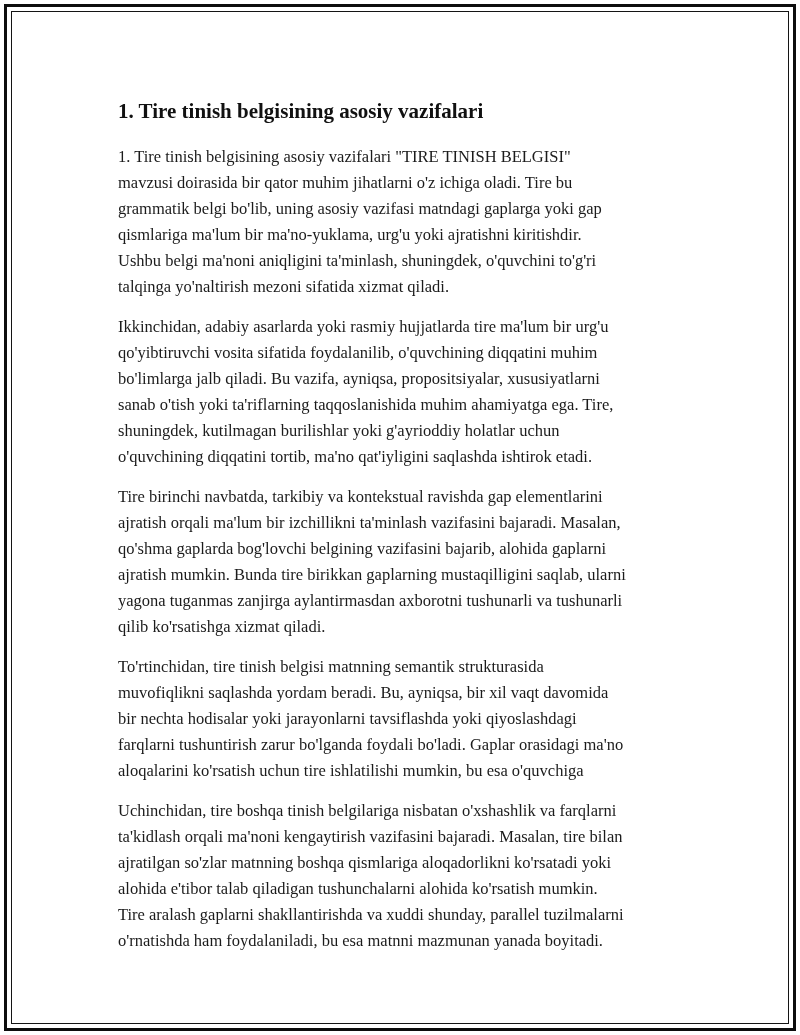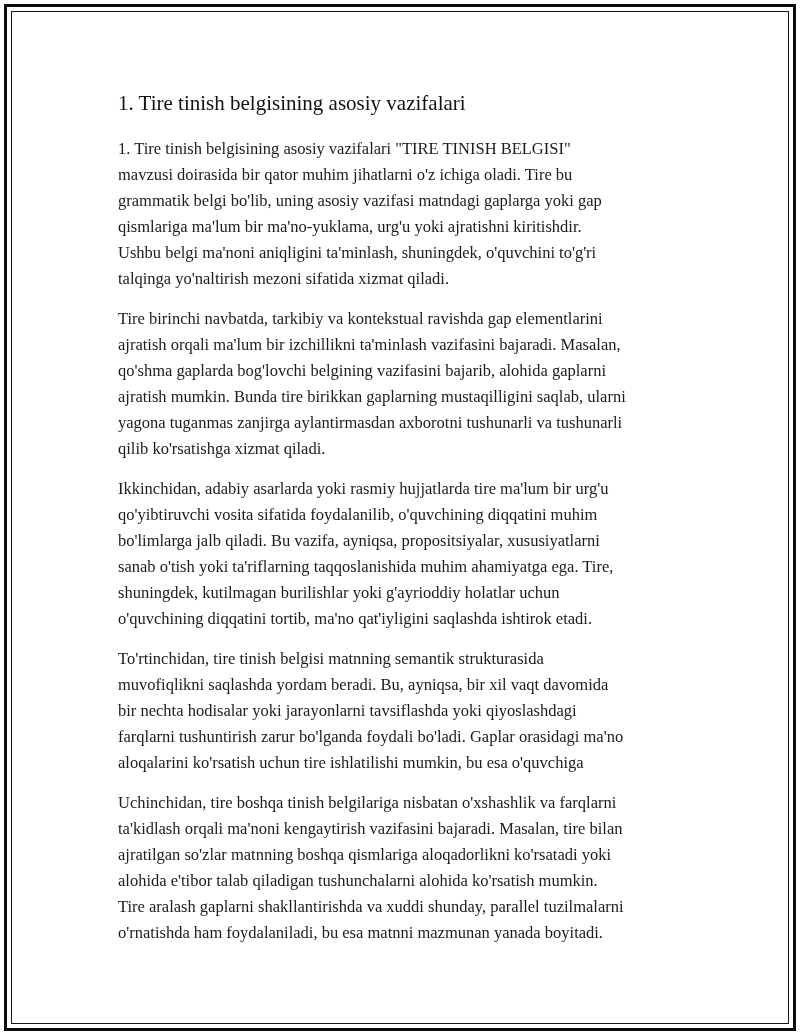--- a/index.html
+++ b/index.html
@@ -29,22 +29,22 @@
   .content {
     position: absolute;
     left: 118px;
     top: 90px;
     width: 600px;
     color: #1b1b1b;
   }
   .doc-title {
     font-size: 21px;
     line-height: 26px;
-    font-weight: normal;
-    margin: 0 0 20px 0;
+    font-weight: bold;
+    margin: 8px 0 20px 0;
     color: #111111;
   }
   p.body-paragraph {
     font-size: 16.5px;
     line-height: 26px;
     margin: 0 0 14px 0;
     white-space: pre-line;
     color: #1b1b1b;
   }
 </style>
@@ -56,32 +56,32 @@
 
 <div class="content">
   <h1 class="doc-title">1. Tire tinish belgisining asosiy vazifalari</h1>
   <div id="paragraphs">
       <p class="body-paragraph">1. Tire tinish belgisining asosiy vazifalari "TIRE TINISH BELGISI"
 mavzusi doirasida bir qator muhim jihatlarni o'z ichiga oladi. Tire bu
 grammatik belgi bo'lib, uning asosiy vazifasi matndagi gaplarga yoki gap
 qismlariga ma'lum bir ma'no-yuklama, urg'u yoki ajratishni kiritishdir.
 Ushbu belgi ma'noni aniqligini ta'minlash, shuningdek, o'quvchini to'g'ri
 talqinga yo'naltirish mezoni sifatida xizmat qiladi.</p>
+      <p class="body-paragraph">Ikkinchidan, adabiy asarlarda yoki rasmiy hujjatlarda tire ma'lum bir urg'u
+qo'yibtiruvchi vosita sifatida foydalanilib, o'quvchining diqqatini muhim
+bo'limlarga jalb qiladi. Bu vazifa, ayniqsa, propositsiyalar, xususiyatlarni
+sanab o'tish yoki ta'riflarning taqqoslanishida muhim ahamiyatga ega. Tire,
+shuningdek, kutilmagan burilishlar yoki g'ayrioddiy holatlar uchun
+o'quvchining diqqatini tortib, ma'no qat'iyligini saqlashda ishtirok etadi.</p>
       <p class="body-paragraph">Tire birinchi navbatda, tarkibiy va kontekstual ravishda gap elementlarini
 ajratish orqali ma'lum bir izchillikni ta'minlash vazifasini bajaradi. Masalan,
 qo'shma gaplarda bog'lovchi belgining vazifasini bajarib, alohida gaplarni
 ajratish mumkin. Bunda tire birikkan gaplarning mustaqilligini saqlab, ularni
 yagona tuganmas zanjirga aylantirmasdan axborotni tushunarli va tushunarli
 qilib ko'rsatishga xizmat qiladi.</p>
-      <p class="body-paragraph">Ikkinchidan, adabiy asarlarda yoki rasmiy hujjatlarda tire ma'lum bir urg'u
-qo'yibtiruvchi vosita sifatida foydalanilib, o'quvchining diqqatini muhim
-bo'limlarga jalb qiladi. Bu vazifa, ayniqsa, propositsiyalar, xususiyatlarni
-sanab o'tish yoki ta'riflarning taqqoslanishida muhim ahamiyatga ega. Tire,
-shuningdek, kutilmagan burilishlar yoki g'ayrioddiy holatlar uchun
-o'quvchining diqqatini tortib, ma'no qat'iyligini saqlashda ishtirok etadi.</p>
       <p class="body-paragraph">To'rtinchidan, tire tinish belgisi matnning semantik strukturasida
 muvofiqlikni saqlashda yordam beradi. Bu, ayniqsa, bir xil vaqt davomida
 bir nechta hodisalar yoki jarayonlarni tavsiflashda yoki qiyoslashdagi
 farqlarni tushuntirish zarur bo'lganda foydali bo'ladi. Gaplar orasidagi ma'no
 aloqalarini ko'rsatish uchun tire ishlatilishi mumkin, bu esa o'quvchiga</p>
       <p class="body-paragraph">Uchinchidan, tire boshqa tinish belgilariga nisbatan o'xshashlik va farqlarni
 ta'kidlash orqali ma'noni kengaytirish vazifasini bajaradi. Masalan, tire bilan
 ajratilgan so'zlar matnning boshqa qismlariga aloqadorlikni ko'rsatadi yoki
 alohida e'tibor talab qiladigan tushunchalarni alohida ko'rsatish mumkin.
 Tire aralash gaplarni shakllantirishda va xuddi shunday, parallel tuzilmalarni

